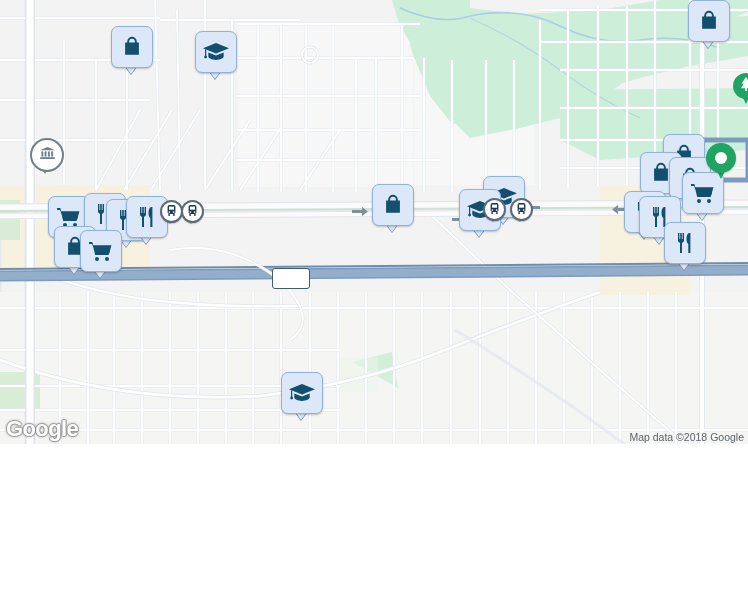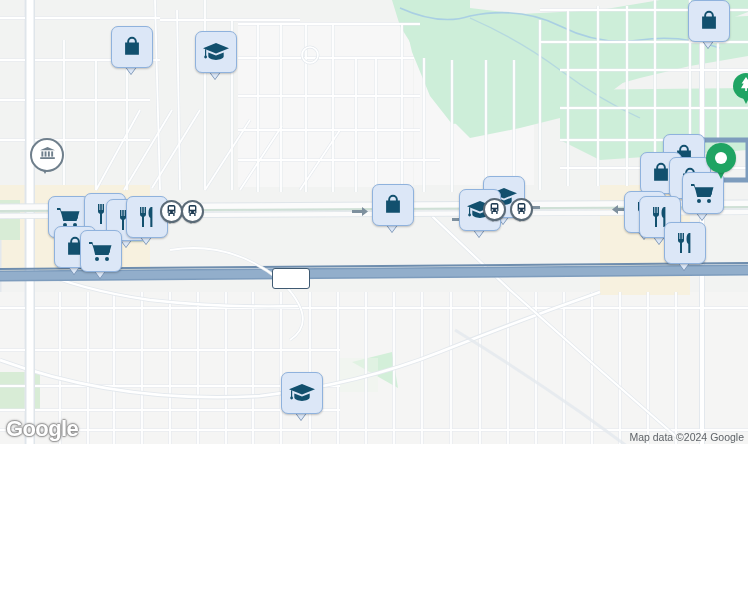--- a/index.html
+++ b/index.html
@@ -838,14 +838,14 @@
         <div class="body">
           <span><svg width="14" height="16" viewBox="0 0 14 16" aria-hidden="true">
         <path d="M7 1 2.6 7.4h2.1L2 12.3h10L9.3 7.4h2.1L7 1z" fill="#fff"></path>
         <rect x="6.2" y="12" width="1.7" height="3" fill="#fff"></rect>
       </svg></span>
         </div>
       </div>
     </div>
 
   <div id="glogo">Google</div>
-  <div id="attrib">Map data ©2024 Google</div>
+  <div id="attrib">Map data ©2018 Google</div>
 </div>
 
 </body></html>

